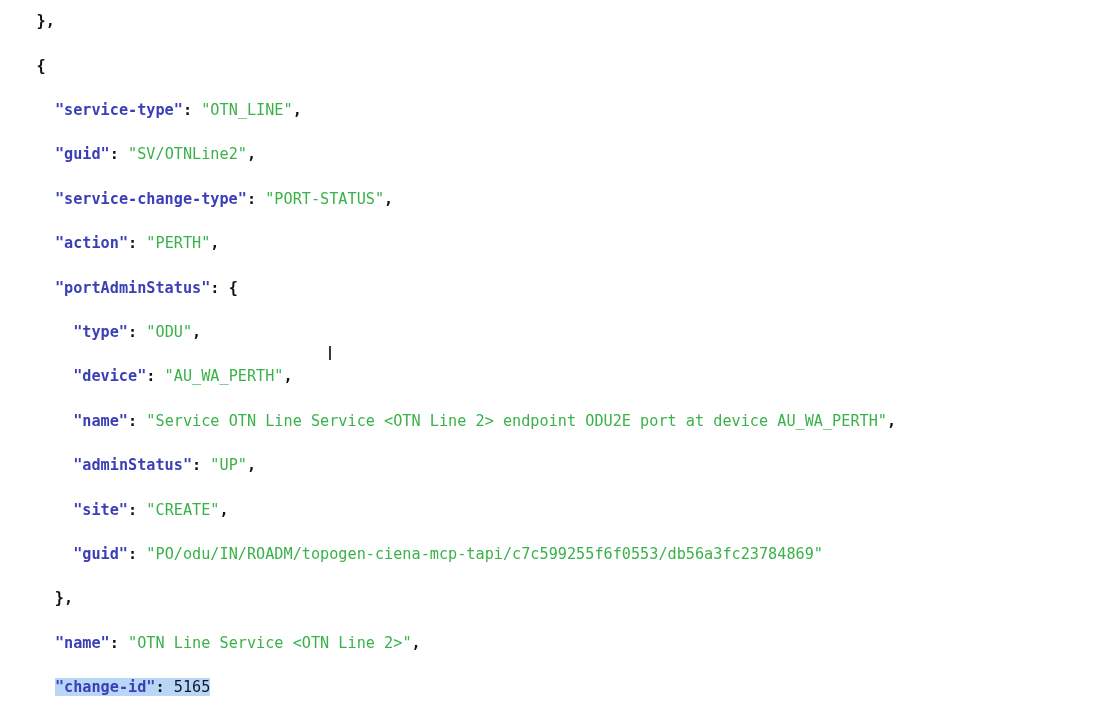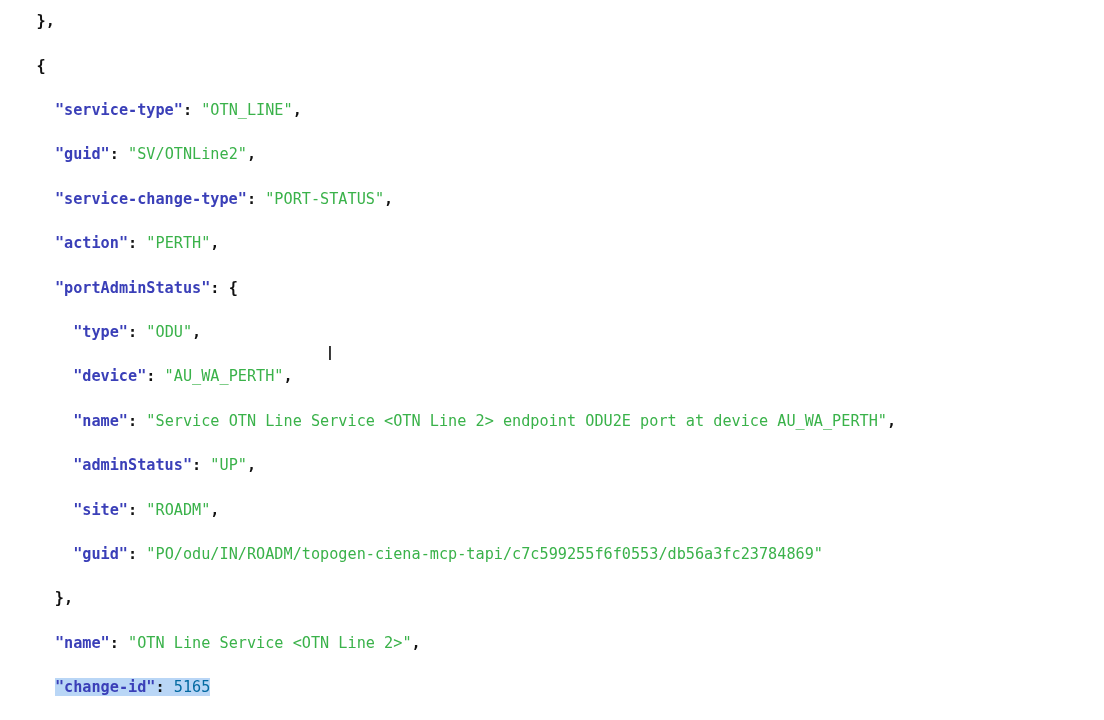--- a/index.html
+++ b/index.html
@@ -6,41 +6,41 @@
   body { width:1104px; height:720px; overflow:hidden; position:relative; }
   .code {
     position:absolute; left:0; top:-12px;
     font-family: "DejaVu Sans Mono", "Liberation Mono", monospace;
     font-size:15.2px; line-height:22.2px; color:#111;
     white-space:pre;
   }
   .line { height:22.2px; }
   .k { color:#3a3fb8; font-weight:bold; }
   .s { color:#3ab24a; }
-  .n { color:#0369a1; }
+  .n { color:#0f172a; }
   .p { color:#111; font-weight:bold; }
   .sel { background:#b9d6f6; }
   .cursor { position:absolute; left:327px; top:341px; font-family:"DejaVu Sans", sans-serif; font-size:20px; color:#333; }
 </style>
 </head>
 <body>
 
 <div class="code">
 <div class="line"><span class="p">    },</span></div>
 <div class="line"><span class="p">    {</span></div>
 <div class="line">      <span class="k">"service-type"</span><span class="p">: </span><span class="s">"<span>OTN_LINE</span>"</span><span class="p">,</span></div>
 <div class="line">      <span class="k">"guid"</span><span class="p">: </span><span class="s">"<span>SV/OTNLine2</span>"</span><span class="p">,</span></div>
 <div class="line">      <span class="k">"service-change-type"</span><span class="p">: </span><span class="s">"<span>PORT-STATUS</span>"</span><span class="p">,</span></div>
 <div class="line">      <span class="k">"action"</span><span class="p">: </span><span class="s">"<span>PERTH</span>"</span><span class="p">,</span></div>
 <div class="line">      <span class="k">"<span>portAdminStatus</span>"</span><span class="p">: {</span></div>
 <div class="line">        <span class="k">"type"</span><span class="p">: </span><span class="s">"<span>ODU</span>"</span><span class="p">,</span></div>
 <div class="line">        <span class="k">"device"</span><span class="p">: </span><span class="s">"<span>AU_WA_PERTH</span>"</span><span class="p">,</span></div>
 <div class="line">        <span class="k">"name"</span><span class="p">: </span><span class="s">"<span>Service OTN Line Service &lt;OTN Line 2&gt; endpoint ODU2E port at device AU_WA_PERTH</span>"</span><span class="p">,</span></div>
 <div class="line">        <span class="k">"<span>adminStatus</span>"</span><span class="p">: </span><span class="s">"<span>UP</span>"</span><span class="p">,</span></div>
-<div class="line">        <span class="k">"site"</span><span class="p">: </span><span class="s">"<span>ROADM</span>"</span><span class="p">,</span></div>
+<div class="line">        <span class="k">"site"</span><span class="p">: </span><span class="s">"<span>CREATE</span>"</span><span class="p">,</span></div>
 <div class="line">        <span class="k">"guid"</span><span class="p">: </span><span class="s">"<span>PO/odu/IN/ROADM/topogen-ciena-mcp-tapi/c7c599255f6f0553/db56a3fc23784869</span>"</span></div>
 <div class="line"><span class="p">      },</span></div>
 <div class="line">      <span class="k">"name"</span><span class="p">: </span><span class="s">"<span>OTN Line Service &lt;OTN Line 2&gt;</span>"</span><span class="p">,</span></div>
 <div class="line">      <span class="sel"><span class="k">"change-id"</span><span class="p">: </span><span class="n">5165</span></span></div>
 
 
 
 
 
 

